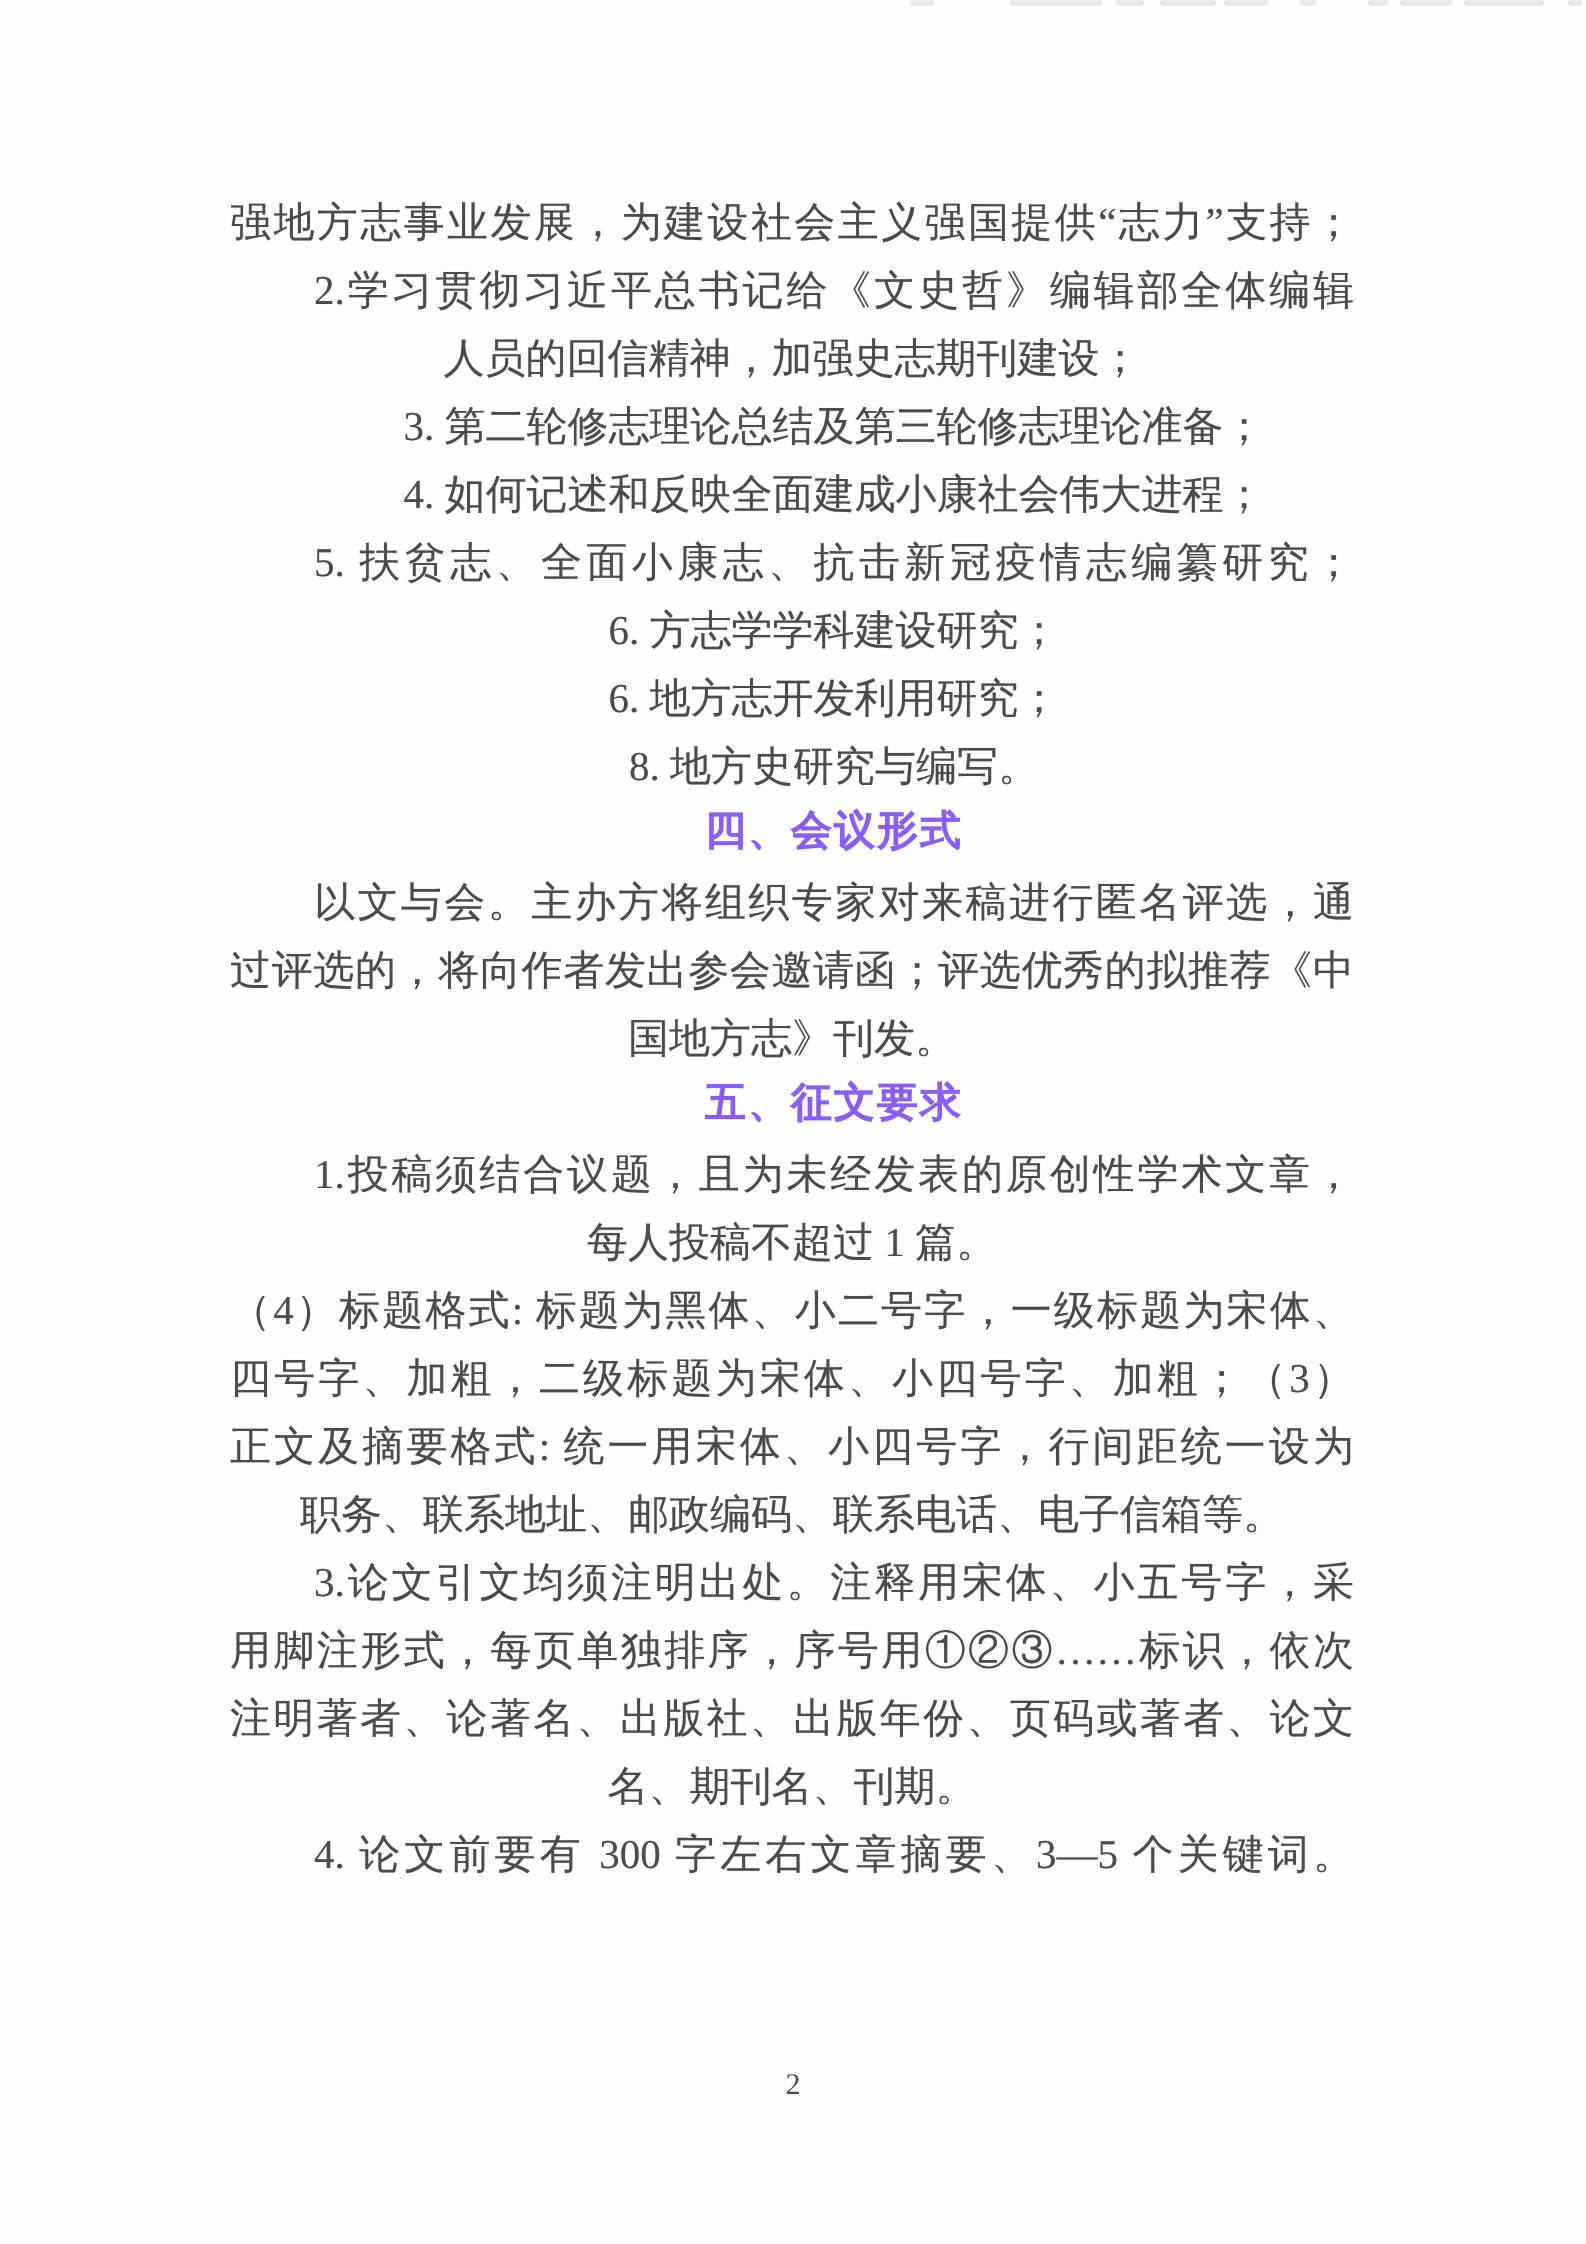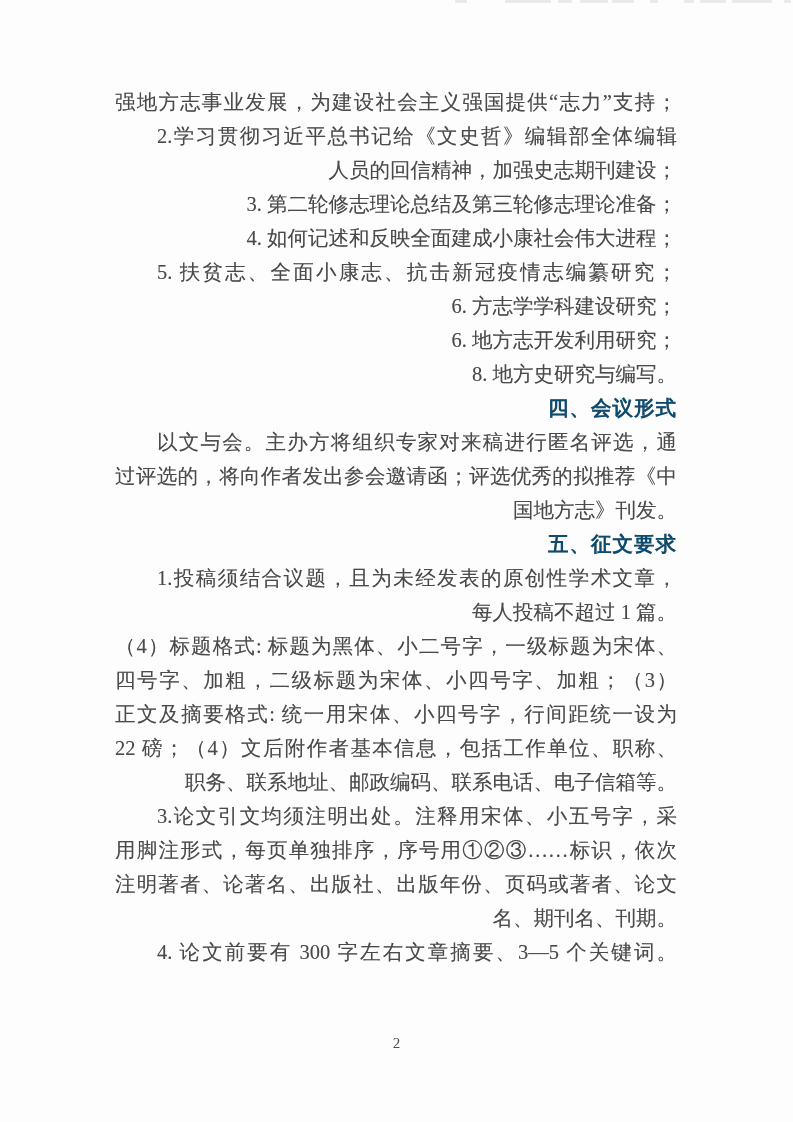--- a/index.html
+++ b/index.html
@@ -11,41 +11,41 @@
   .page {
     position: relative;
     width: 793px;
     height: 1122px;
     background: #fdfdfd;
     overflow: hidden;
   }
   .text-block {
     position: absolute;
     left: 115px;
-    top: 85px;
+    top: 95px;
     width: 562px;
     font-size: 20.5px;
     line-height: 34px;
     color: #4a4a4a;
     text-shadow: 0 0 0.5px rgba(100,100,100,0.45);
   }
   .line {
     height: 34px;
     white-space: normal;
-    text-align: right;
+    text-align: center;
   }
   .indent { text-indent: 42px; }
   .just {
     text-align: justify;
     text-align-last: justify;
   }
   .head {
     font-weight: bold;
-    color: #0c4a6e;
-    font-family: Liberation Serif, serif;
+    color: #8b5cf6;
+    font-family: Liberation Mono, monospace;
     letter-spacing: 1px;
   }
   .page-number {
     position: absolute;
     top: 1035px;
     left: 0;
     width: 793px;
     text-align: center;
     font-size: 15px;
     color: #4c4c4c;
@@ -88,21 +88,20 @@
     <div class="line indent head">四、会议形式</div>
     <div class="line indent just">以文与会。主办方将组织专家对来稿进行匿名评选，通</div>
     <div class="line just">过评选的，将向作者发出参会邀请函；评选优秀的拟推荐《中</div>
     <div class="line">国地方志》刊发。</div>
     <div class="line indent head">五、征文要求</div>
     <div class="line indent just">1.投稿须结合议题，且为未经发表的原创性学术文章，</div>
     <div class="line">每人投稿不超过 1 篇。</div>
     <div class="line just">（4）标题格式: 标题为黑体、小二号字，一级标题为宋体、</div>
     <div class="line just">四号字、加粗，二级标题为宋体、小四号字、加粗；（3）</div>
     <div class="line just">正文及摘要格式: 统一用宋体、小四号字，行间距统一设为</div>
-    <div class="line just">22 磅；（4）文后附作者基本信息，包括工作单位、职称、</div>
     <div class="line">职务、联系地址、邮政编码、联系电话、电子信箱等。</div>
     <div class="line indent just">3.论文引文均须注明出处。注释用宋体、小五号字，采</div>
     <div class="line just">用脚注形式，每页单独排序，序号用①②③……标识，依次</div>
     <div class="line just">注明著者、论著名、出版社、出版年份、页码或著者、论文</div>
     <div class="line">名、期刊名、刊期。</div>
     <div class="line indent just">4. 论文前要有 300 字左右文章摘要、3—5 个关键词。</div>
   </div>
 
   <div class="page-number">2</div>
 

